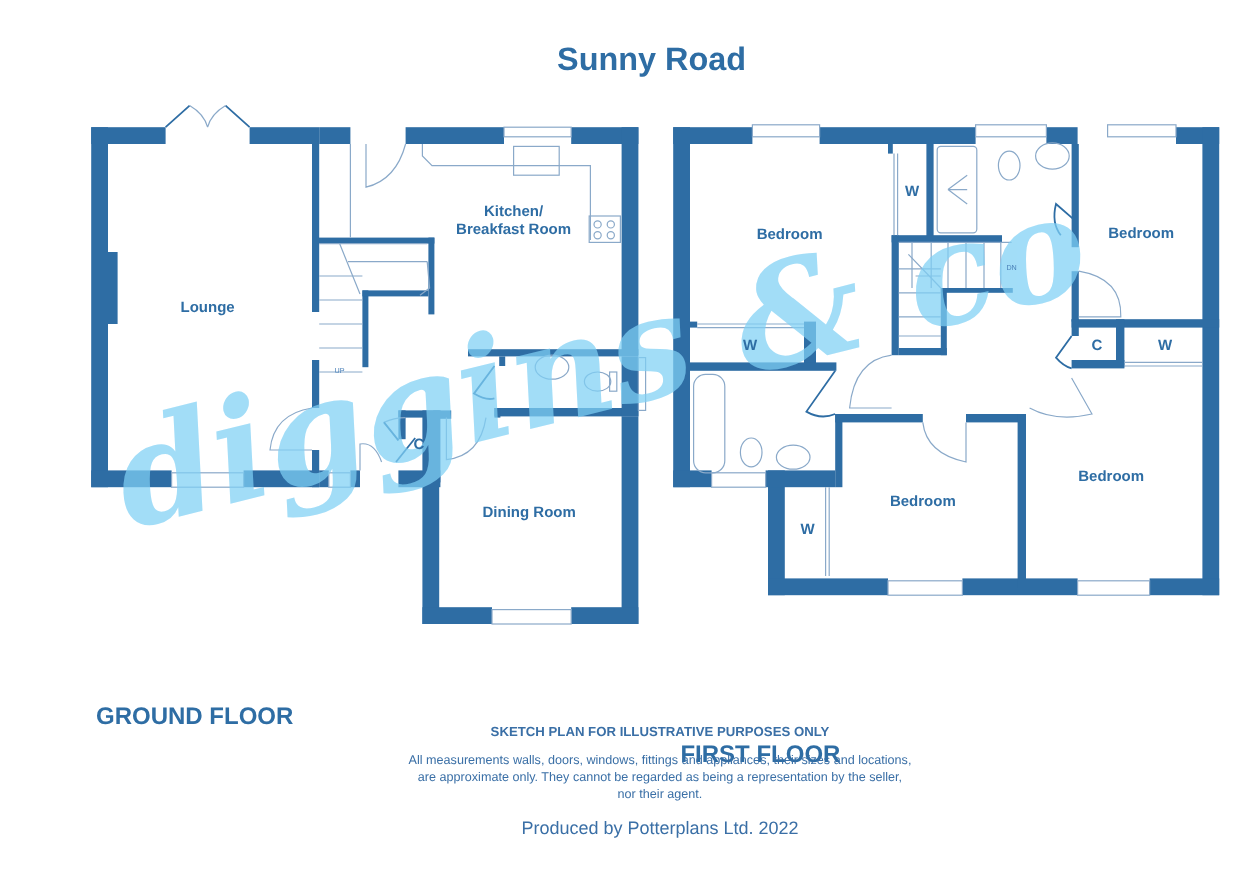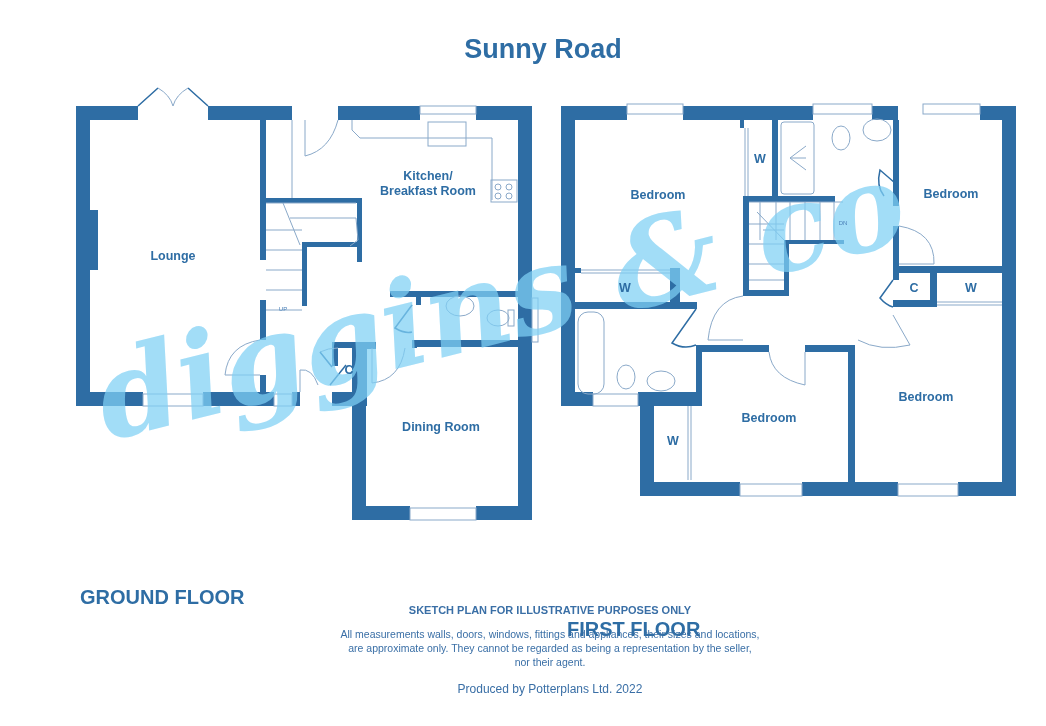--- a/index.html
+++ b/index.html
@@ -5,21 +5,21 @@
   html, body { margin:0; padding:0; background:#ffffff; }
   body { width:1046px; height:726px; position:relative; overflow:hidden; font-family:"Liberation Sans", sans-serif; }
   .title { position:absolute; left:0; width:1086px; top:34px; text-align:center; font-weight:bold; font-size:27px; color:#2e6da4; }
   svg.plan { position:absolute; left:0; top:0; }
   .room-label { font-family:"Liberation Sans", sans-serif; font-weight:bold; fill:#2e6da4; font-size:12.5px; }
   .tiny-label { font-family:"Liberation Sans", sans-serif; fill:#4a80b8; font-size:6px; }
   .floor-label { position:absolute; font-weight:bold; font-size:20px; color:#2e6da4;margin-top:16px; }
   .disclaimer { position:absolute; left:340px; width:420px; text-align:center; color:#3a6fa6; }
   .disc-head { top:604px; font-weight:bold; font-size:11px;text-align:center; }
   .disc-body { top:627px; font-size:10.5px; line-height:14px; }
-  .disc-prod { top:682px; font-size:12px; }
+  .disc-prod { top:682px; font-size:15px; }
   .watermark { font-family:"DejaVu Serif", serif; font-weight:bold; font-style:italic; }
 </style>
 </head>
 <body>
 
 <div class="title">Sunny Road</div>
 
 <svg class="plan" width="1046" height="726" viewBox="0 0 1046 726">
 
   <g fill="#2e6da4" stroke="none">

